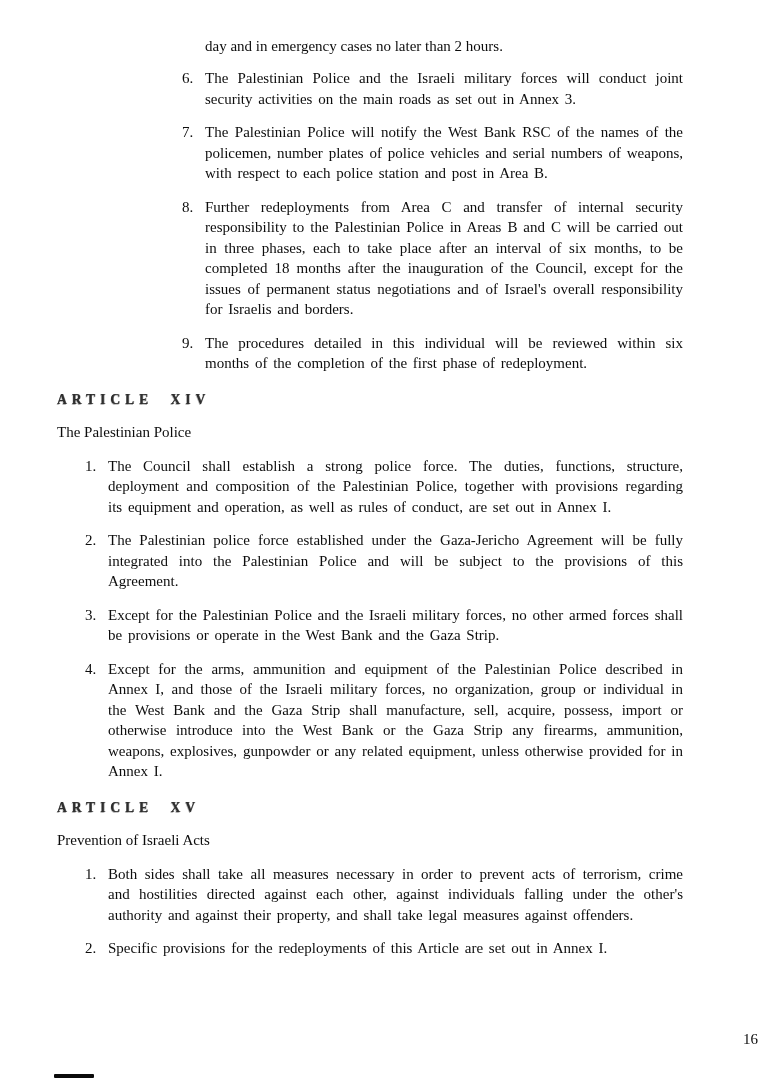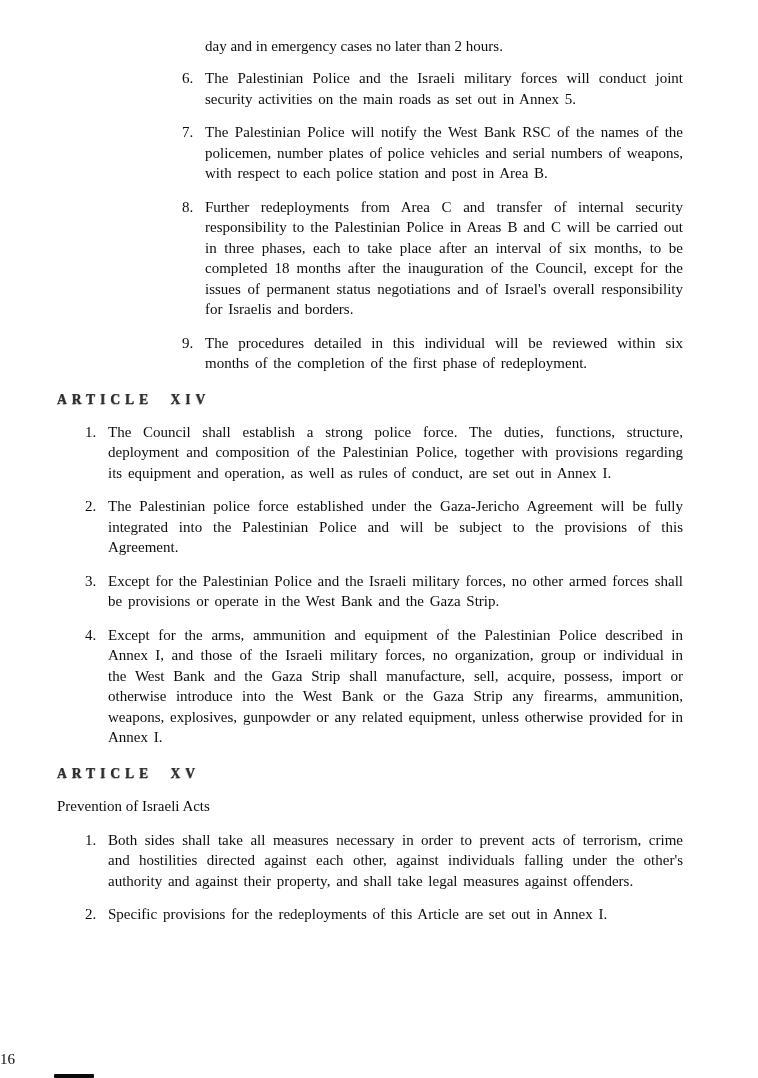--- a/index.html
+++ b/index.html
@@ -55,24 +55,24 @@
     text-shadow: 0.6px 0 0 rgba(20,20,20,0.55), -0.4px 0.3px 0 rgba(40,40,40,0.35);
   }
   .section-title {
     margin-left: 57px;
     margin-bottom: 14px;
     font-size: 15px;
     line-height: 20px;
   }
   .page-number {
     position: absolute;
-    bottom: 10px;
+    bottom: 30px;
     left: 0;
     right: 0;
-    text-align: left;
+    text-align: right;
     font-size: 15px;
   }
   .scan-artifact {
     position: absolute;
     bottom: 0;
     left: 54px;
     width: 40px;
     height: 4px;
     background: #0a0a0a;
     border-radius: 1px;
@@ -81,38 +81,39 @@
 </head>
 <body>
 
 <div class="page">
 
   <div class="continuation">day and in emergency cases no later than 2 hours.</div>
 
   <div class="list top-list">
     <div class="item">
       <span class="num">6.</span>
-      <span class="txt">The Palestinian Police and the Israeli military forces will conduct joint security activities on the main roads as set out in Annex 5.</span>
+      <span class="txt">The Palestinian Police and the Israeli military forces will conduct joint security activities on the main roads as set out in Annex 3.</span>
     </div>
     <div class="item">
       <span class="num">7.</span>
       <span class="txt">The Palestinian Police will notify the West Bank RSC of the names of the policemen, number plates of police vehicles and serial numbers of weapons, with respect to each police station and post in Area B.</span>
     </div>
     <div class="item">
       <span class="num">8.</span>
       <span class="txt">Further redeployments from Area C and transfer of internal security responsibility to the Palestinian Police in Areas B and C will be carried out in three phases, each to take place after an interval of six months, to be completed 18 months after the inauguration of the Council, except for the issues of permanent status negotiations and of Israel's overall responsibility for Israelis and borders.</span>
     </div>
     <div class="item">
       <span class="num">9.</span>
       <span class="txt">The procedures detailed in this individual will be reviewed within six months of the completion of the first phase of redeployment.</span>
     </div>
   </div>
 
   <div class="article-heading">ARTICLE XIV</div>
 
+  <div class="section-title">The Palestinian Police</div>
 
   <div class="list mid-list">
     <div class="item">
       <span class="num">1.</span>
       <span class="txt">The Council shall establish a strong police force. The duties, functions, structure, deployment and composition of the Palestinian Police, together with provisions regarding its equipment and operation, as well as rules of conduct, are set out in Annex I.</span>
     </div>
     <div class="item">
       <span class="num">2.</span>
       <span class="txt">The Palestinian police force established under the Gaza-Jericho Agreement will be fully integrated into the Palestinian Police and will be subject to the provisions of this Agreement.</span>
     </div>

